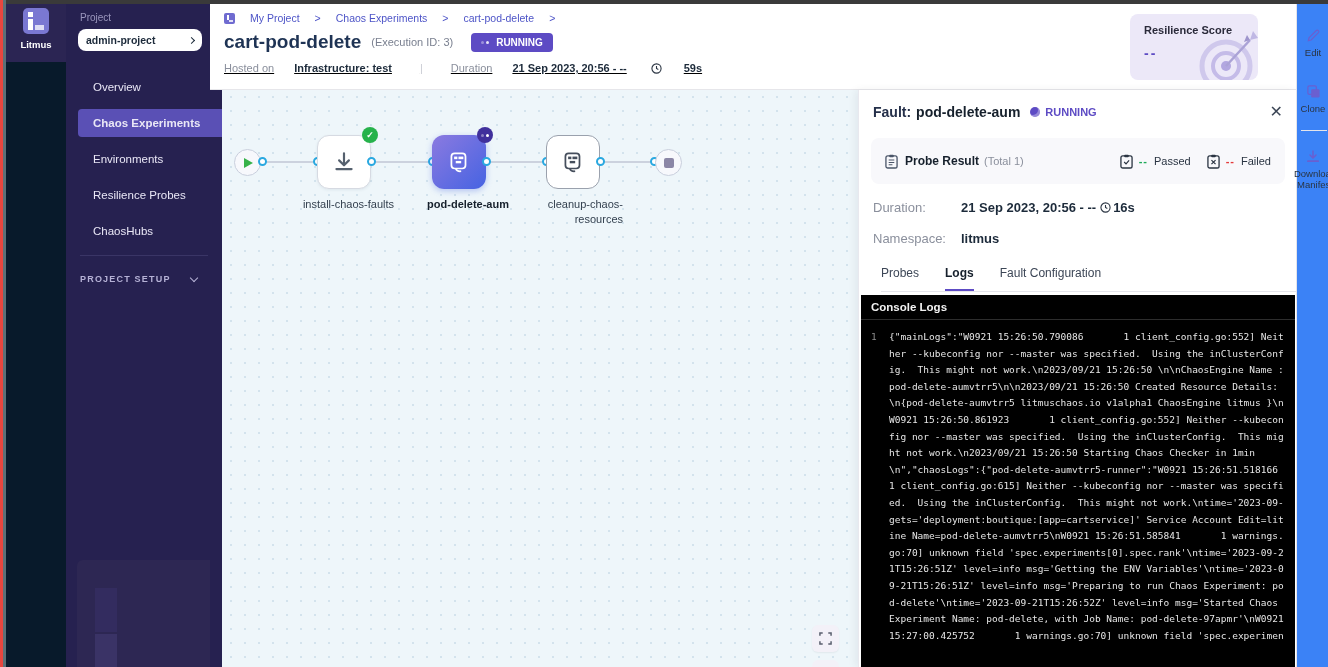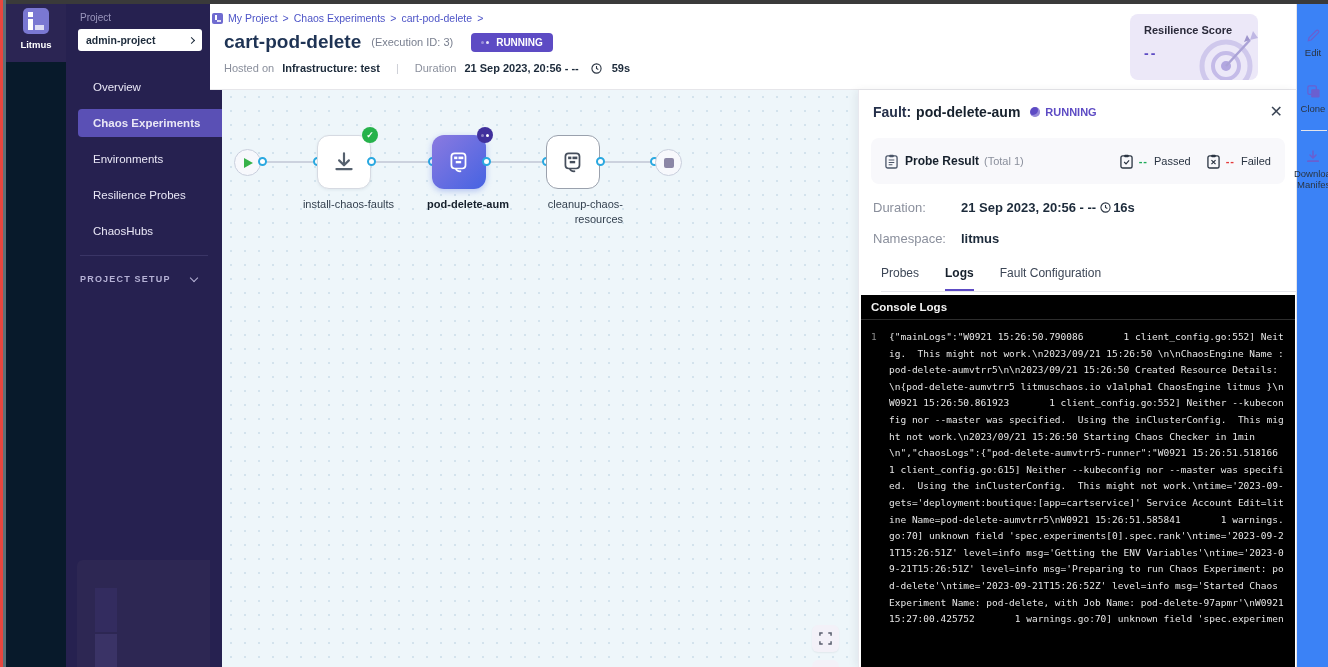--- a/index.html
+++ b/index.html
@@ -15,50 +15,50 @@
   .logo-block { position:absolute; left:0; top:0; width:60px; height:62px; background:#2b2553; display:flex; flex-direction:column; align-items:center; padding-top:8px; }
   .logo-mark { width:26px; height:26px; background:#7a78d2; border-radius:5px; position:relative; }
   .logo-mark .dot { position:absolute; left:5px; top:4px; width:5px; height:5px; background:#fff; }
   .logo-mark .stem { position:absolute; left:5px; top:11px; width:5px; height:11px; background:#fff; }
   .logo-mark .foot { position:absolute; left:12px; top:17px; width:9px; height:5px; background:rgba(255,255,255,.75); }
   .logo-label { color:#fff; font-size:9.5px; font-weight:700; margin-top:5px; }
 
   
   .menu-col { position:absolute; left:66px; top:0; width:156px; height:667px; background:#262150; z-index:10; }
   .project-label { color:#9b97bd; font-size:10px; margin:12px 0 6px 14px; }
-  .project-select { margin:0 8px 0 12px; width:124px; height:22px; background:#fff; border-radius:3px; display:flex; align-items:center; justify-content:space-between; padding:0 8px; cursor:pointer; }
+  .project-select { margin:0 8px 0 12px; width:124px; height:22px; background:#fff; border-radius:8px; display:flex; align-items:center; justify-content:space-between; padding:0 8px; cursor:pointer; }
   .project-select span { font-size:10.5px; font-weight:700; color:#1c2a3a; }
   .chev-right { width:5px; height:5px; border-right:1.6px solid #1c2a3a; border-bottom:1.6px solid #1c2a3a; transform:rotate(-45deg); }
   .nav { margin-top:22px; }
   .nav-item { color:#e9e7f6; font-size:11.5px; padding:8px 0 8px 27px; margin-bottom:8px; cursor:pointer; position:relative; }
   .nav-item.active { background:#5a50b5; margin-left:12px; padding-left:15px; border-radius:4px 0 0 4px; font-weight:700; }
   .menu-divider { height:1px; background:#3a3566; margin:10px 14px 0 14px; }
   .setup-row { display:flex; align-items:center; gap:20px; margin:18px 0 0 14px; cursor:pointer; }
   .setup-label { color:#b6b2d6; font-size:9px; font-weight:700; letter-spacing:1.2px; }
   .chev-down { width:6px; height:6px; border-right:1.6px solid #b6b2d6; border-bottom:1.6px solid #b6b2d6; transform:rotate(45deg); margin-top:-3px; }
   .deco-1 { position:absolute; left:11px; top:560px; width:133px; height:107px; background:#2d2753; border-radius:6px 0 0 0; }
   .deco-2 { position:absolute; left:29px; top:588px; width:22px; height:44px; background:#332c5f; }
   .deco-3 { position:absolute; left:29px; top:634px; width:22px; height:33px; background:#3a3366; }
 
   
   .main-header { position:absolute; left:210px; top:4px; width:1118px; height:86px; background:#fff; border-bottom:1px solid #e6e6ea; z-index:20; }
-  .breadcrumb { display:flex; align-items:flex-end; gap:5px; margin:8px 0 0 2px; font-size:10.5px; color:#4d54c7; }
+  .breadcrumb { display:flex; align-items:flex-end; gap:15px; margin:8px 0 0 14px; font-size:10.5px; color:#4d54c7; }
   .crumb { cursor:pointer; }
   .crumb-sep { color:#4d54c7; }
   .mini-logo { width:11px; height:11px; background:#6f6bd0; border-radius:2px; position:relative; }
   .mini-logo:before { content:""; position:absolute; left:2.5px; top:2px; width:2px; height:5px; background:#fff; }
   .mini-logo:after { content:""; position:absolute; left:5px; top:6.5px; width:3.5px; height:2px; background:rgba(255,255,255,.8); }
   .title-row { display:flex; align-items:center; gap:10px; margin:7px 0 0 14px; }
   .page-title { font-size:19px; font-weight:800; color:#1e3354; }
   .exec-id { font-size:11px; color:#7a8090; }
   .badge-running { background:#5d4bc4; color:#fff; font-size:10px; font-weight:700; border-radius:4px; padding:4px 10px; display:flex; align-items:center; gap:5px; margin-left:8px; }
   .badge-dots { display:inline-block; width:10px; height:3px; position:relative; }
   .badge-dots i { position:absolute; top:0; width:3px; height:3px; border-radius:50%; background:rgba(255,255,255,.85); }
   .badge-dots i:nth-child(1){left:0; opacity:.45;} .badge-dots i:nth-child(2){left:5px;}
-  .meta-row { display:flex; align-items:center; gap:8px; margin:9px 0 0 14px; font-size:11px; }
+  .meta-row { display:flex; align-items:center; gap:20px; margin:9px 0 0 14px; font-size:11px;text-decoration:underline; }
   .meta-gray { color:#8a8f9c; }
   .meta-dark { color:#1c2a3a; font-weight:700; }
   .meta-pipe { color:#c9ccd4; margin:0 8px; }
   .clock-icon { display:inline-flex; margin:0 2px 0 4px; }
 
   
   .res-card { position:absolute; right:70px; top:10px; width:128px; height:66px; background:#ece8f8; border-radius:8px; overflow:hidden; padding:10px 0 0 14px; }
   .res-title { font-size:11px; font-weight:700; color:#2a2a3a; }
   .res-value { font-size:14px; font-weight:800; color:#5d4bc4; letter-spacing:2px; margin-top:9px; }
   .res-art { position:absolute; right:-8px; bottom:-14px; }
@@ -328,20 +328,21 @@
   <div class="tabs">
     <span class="tab">Probes</span>
     <span class="tab active">Logs</span>
     <span class="tab">Fault Configuration</span>
   </div>
   <div class="console">
     <div class="console-title">Console Logs</div>
     <div class="console-body">
       <span class="console-num">1</span>
       <div class="cline">{"mainLogs":"W0921 15:26:50.790086       1 client_config.go:552] Neit</div>
+      <div class="cline">her --kubeconfig nor --master was specified.  Using the inClusterConf</div>
       <div class="cline">ig.  This might not work.\n2023/09/21 15:26:50 \n\nChaosEngine Name :</div>
       <div class="cline">pod-delete-aumvtrr5\n\n2023/09/21 15:26:50 Created Resource Details:</div>
       <div class="cline">\n{pod-delete-aumvtrr5 litmuschaos.io v1alpha1 ChaosEngine litmus }\n</div>
       <div class="cline">W0921 15:26:50.861923       1 client_config.go:552] Neither --kubecon</div>
       <div class="cline">fig nor --master was specified.  Using the inClusterConfig.  This mig</div>
       <div class="cline">ht not work.\n2023/09/21 15:26:50 Starting Chaos Checker in 1min</div>
       <div class="cline">\n","chaosLogs":{"pod-delete-aumvtrr5-runner":"W0921 15:26:51.518166</div>
       <div class="cline">1 client_config.go:615] Neither --kubeconfig nor --master was specifi</div>
       <div class="cline">ed.  Using the inClusterConfig.  This might not work.\ntime='2023-09-</div>
       <div class="cline">gets='deployment:boutique:[app=cartservice]' Service Account Edit=lit</div>

